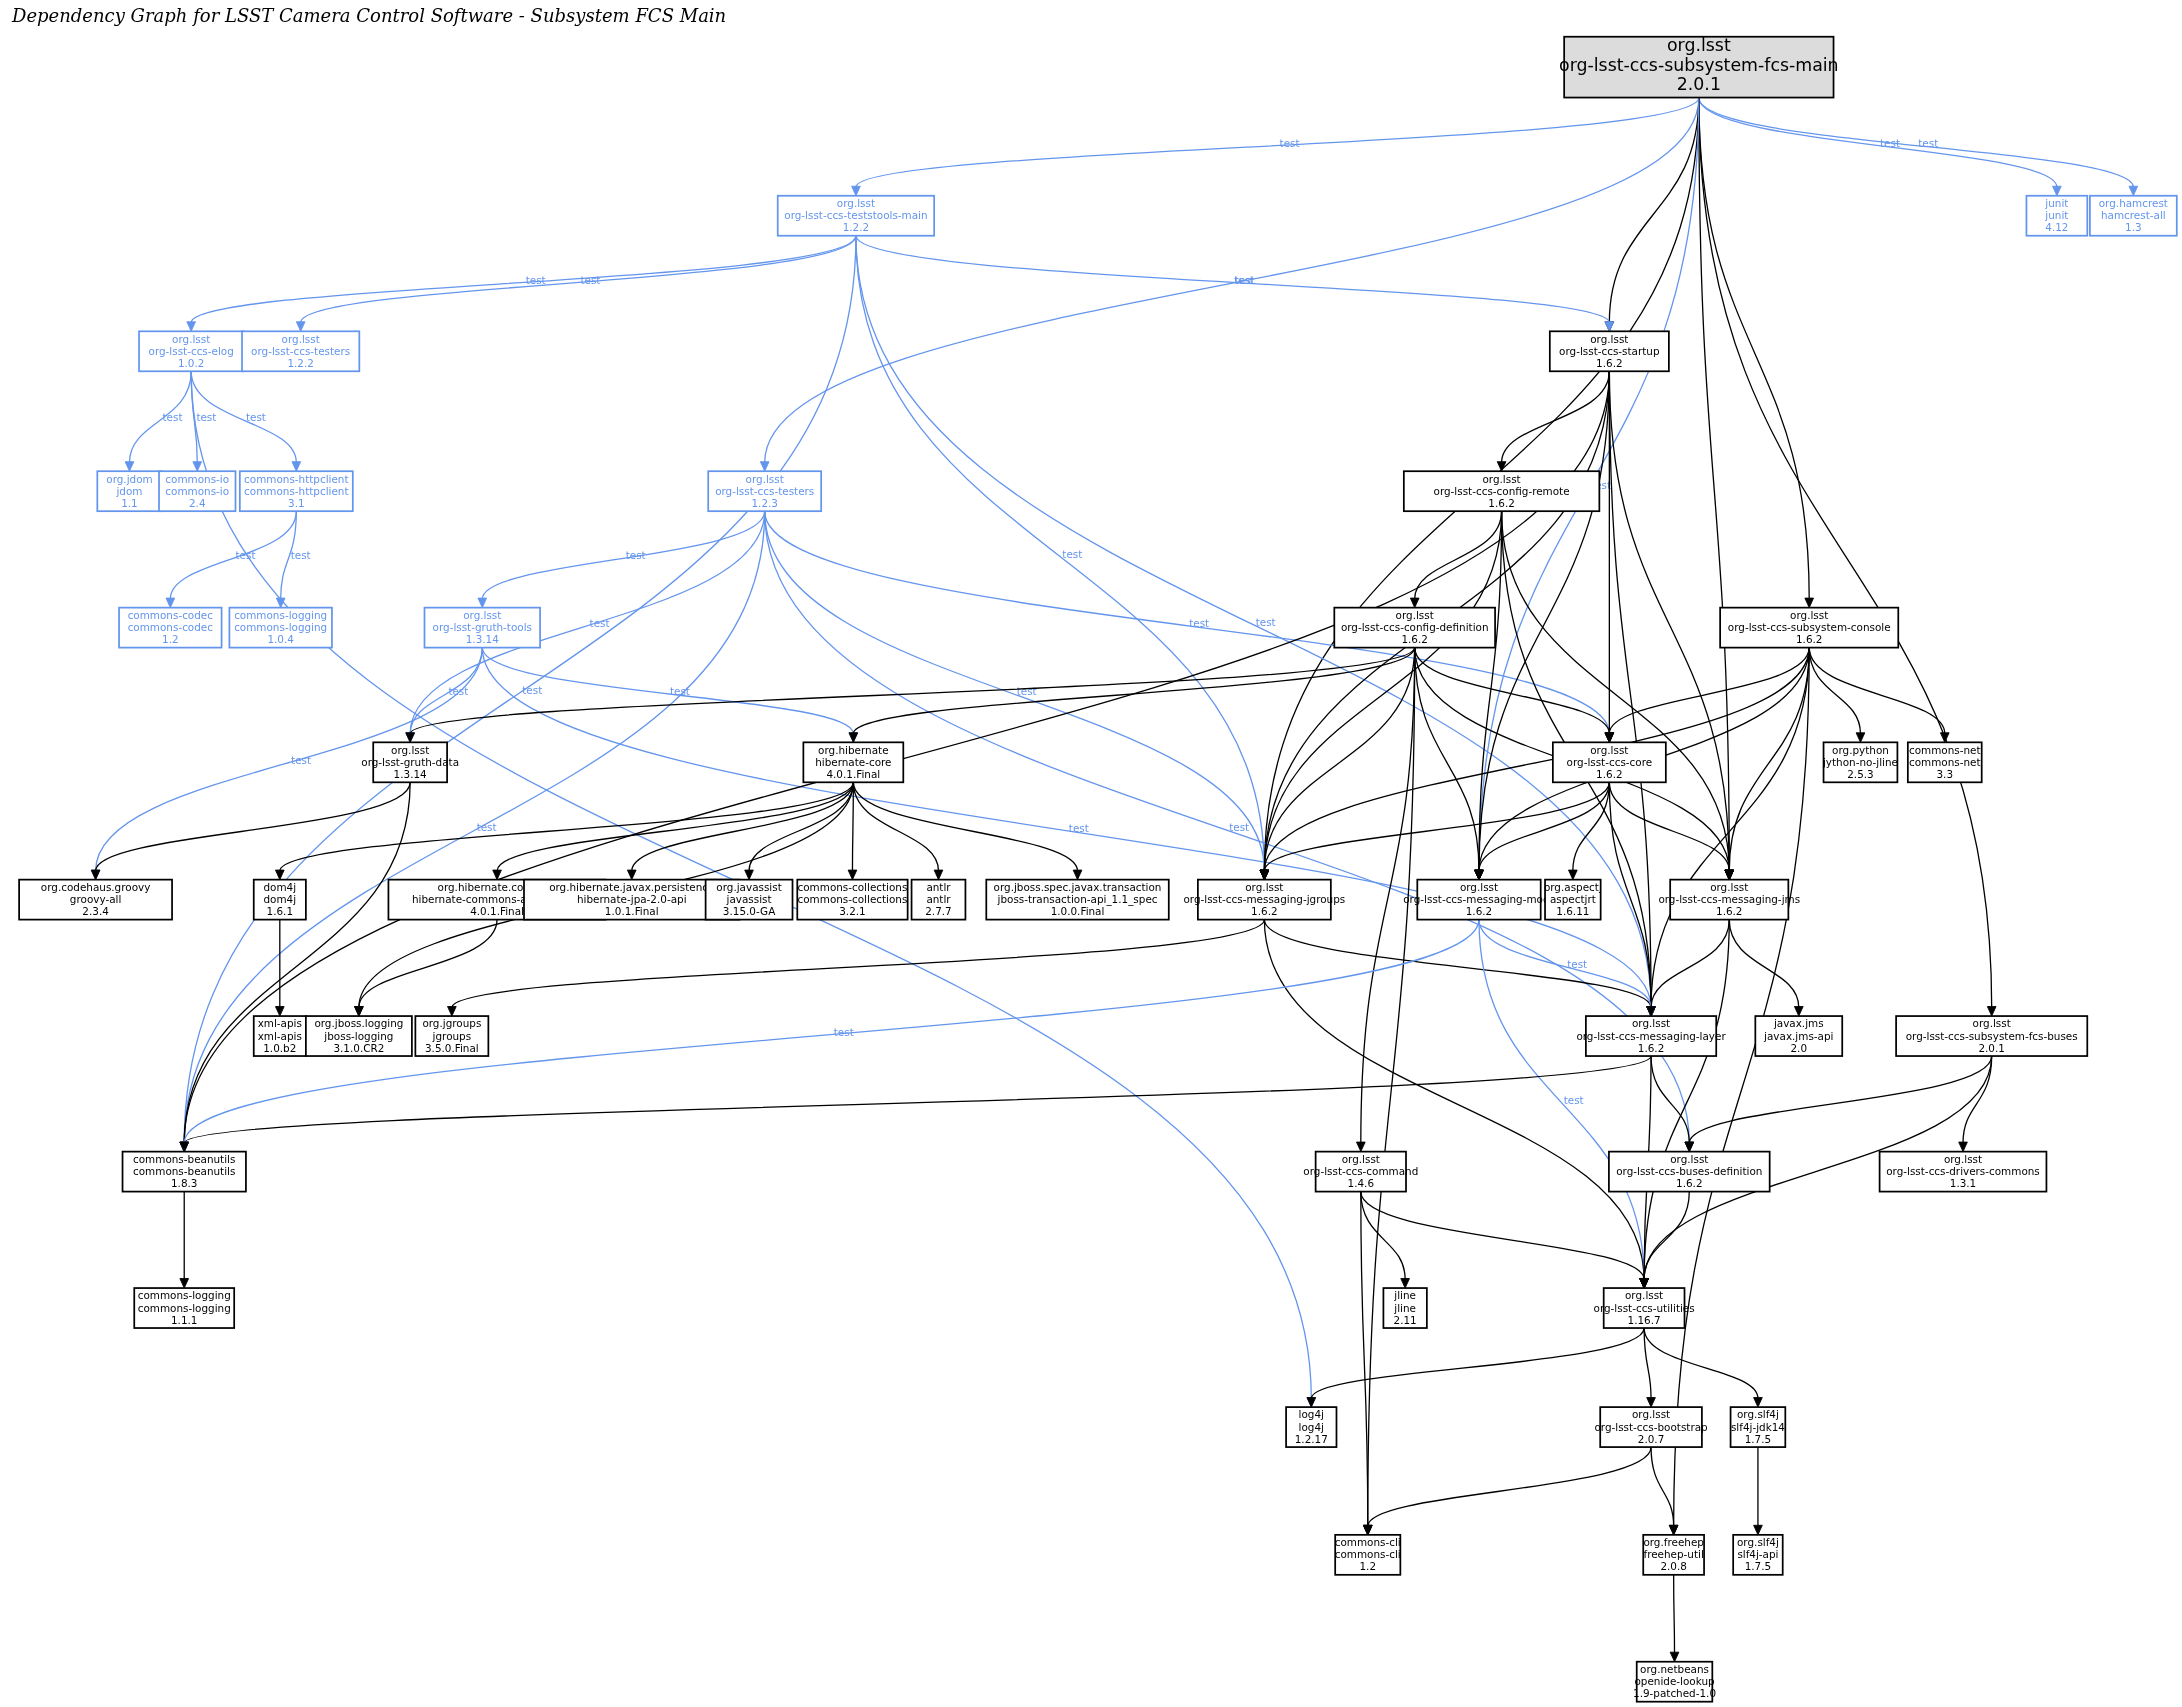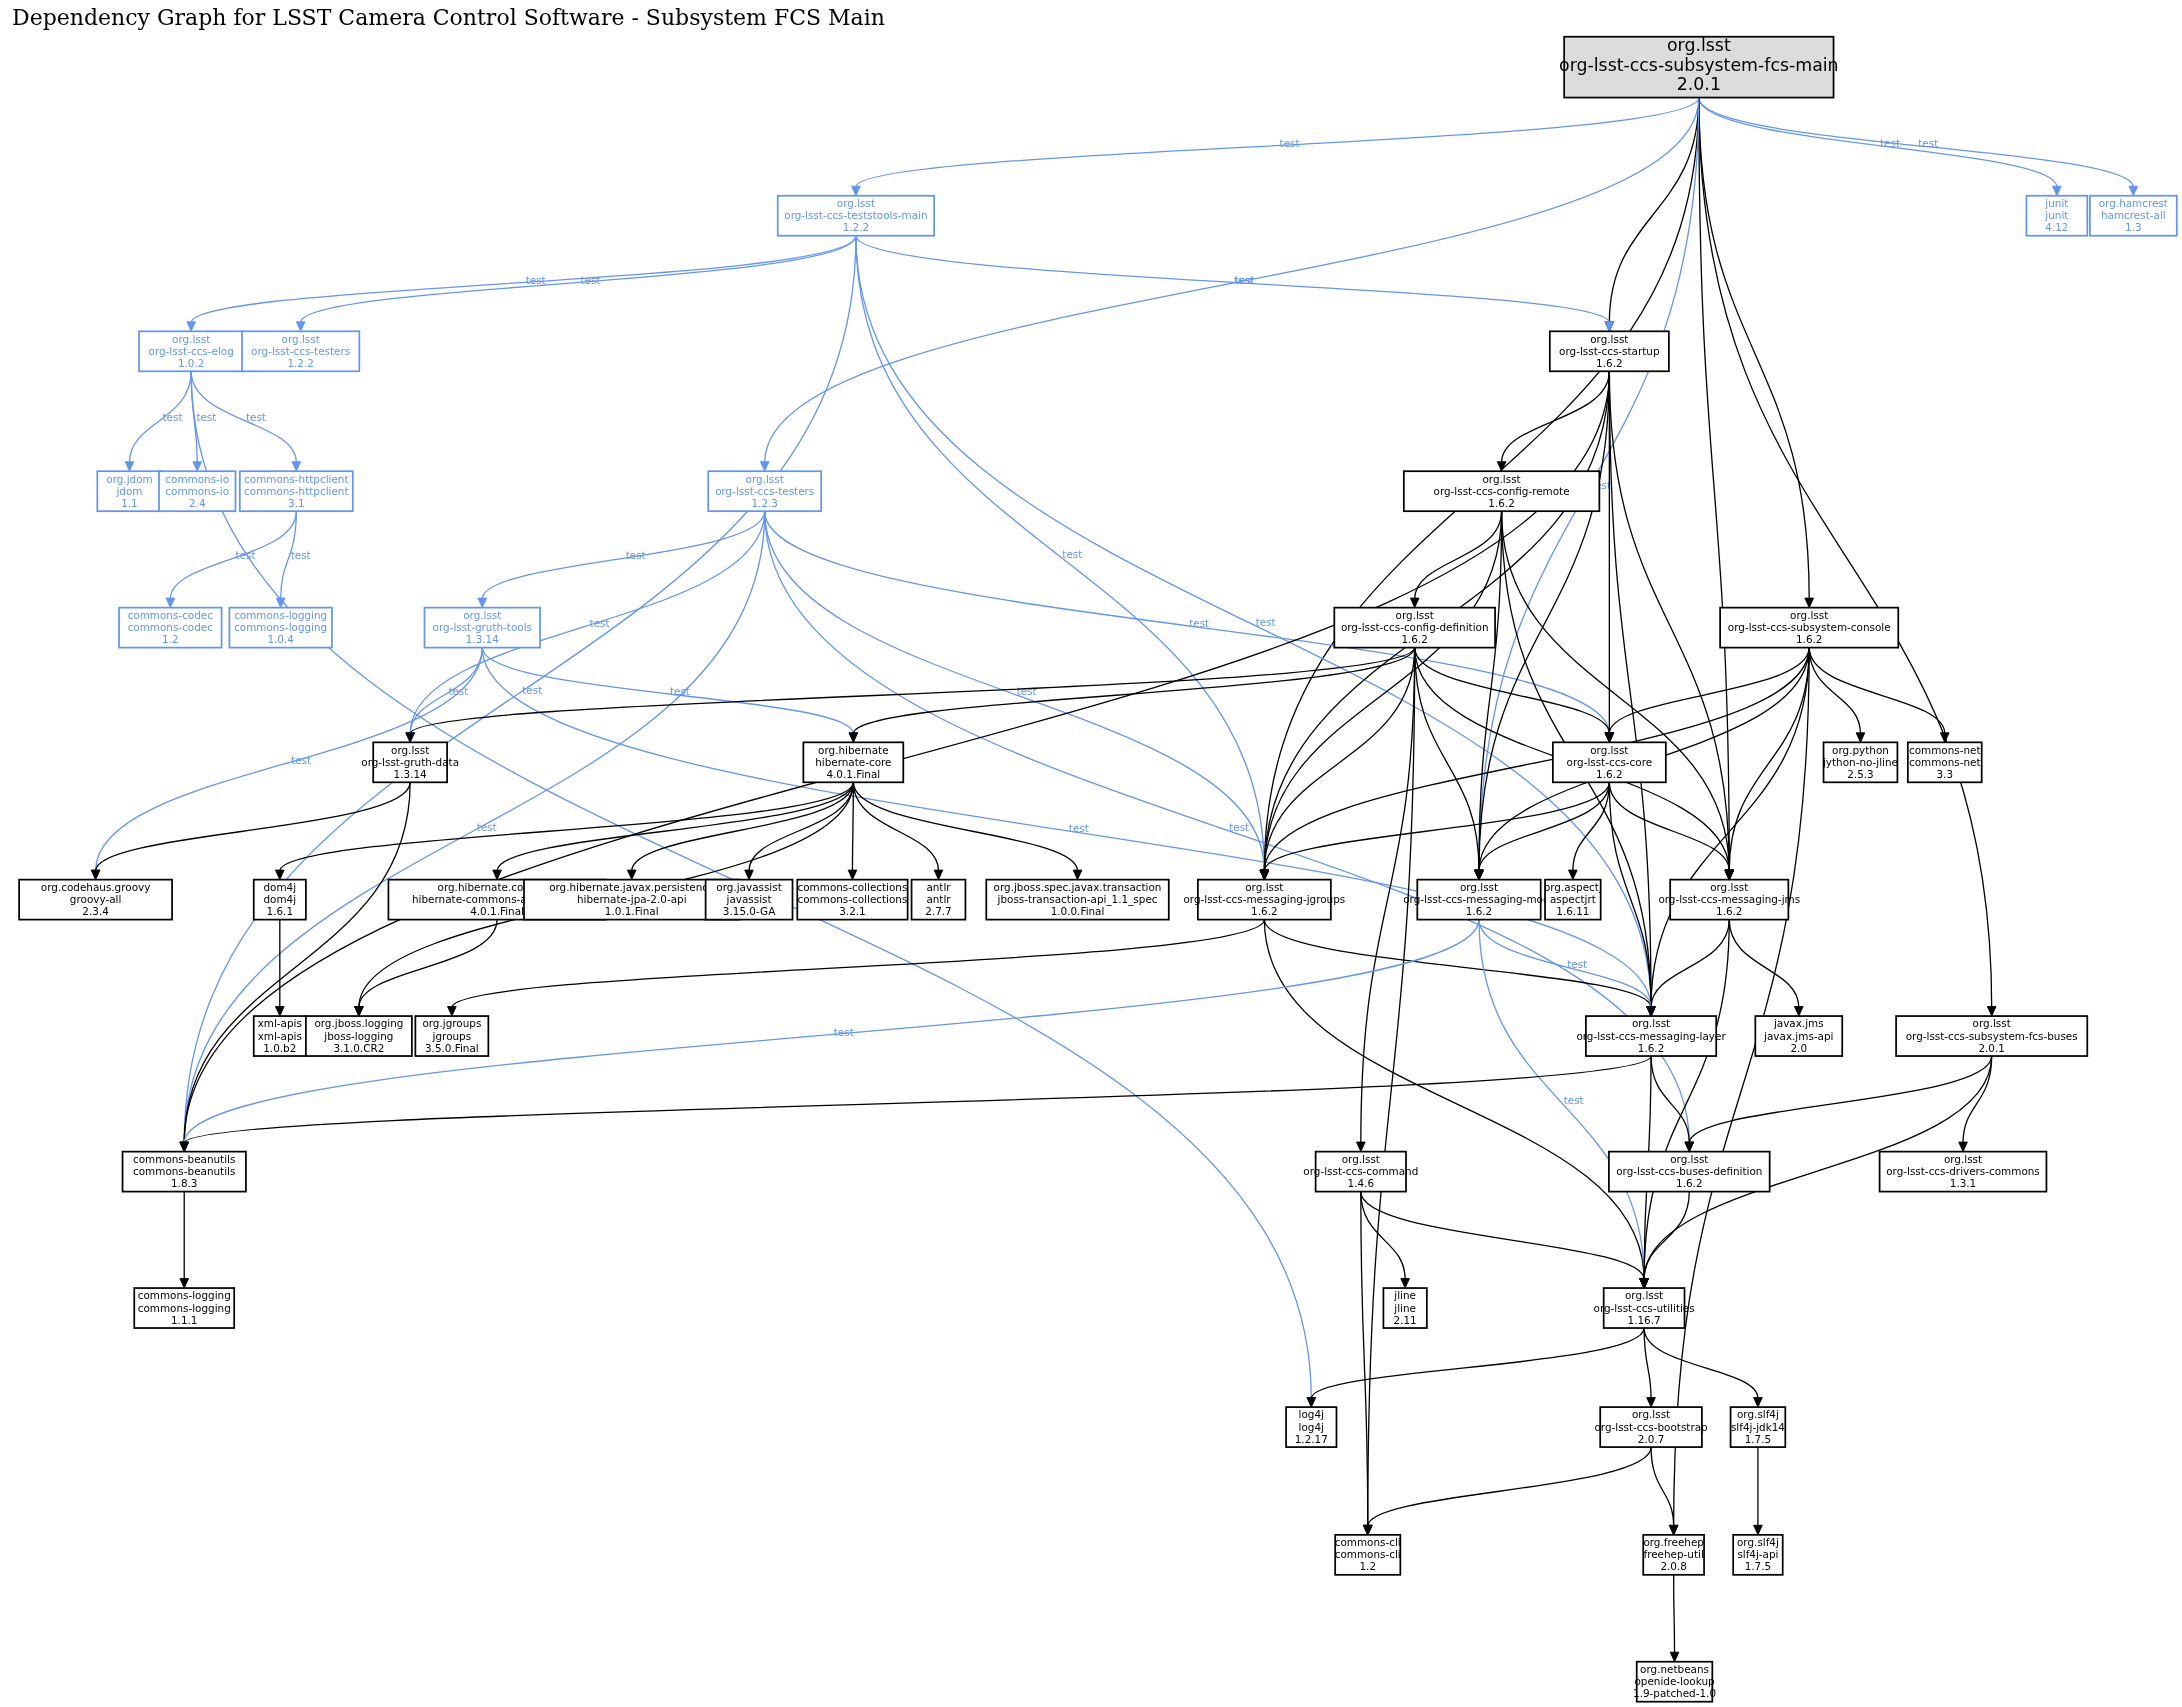--- a/index.html
+++ b/index.html
@@ -1,17 +1,17 @@
 <!DOCTYPE html>
 <html style="font-size:14px"><head>
 <meta charset="utf-8">
 <style>
   html, body { margin: 0; padding: 0; background: #ffffff; }
   body { width: 2182px; height: 1708px; position: relative; overflow: hidden; font-family: "DejaVu Sans", sans-serif; }
-  #title { position: absolute; left: 12px; top: 5.2px; font-family: "DejaVu Serif", serif; font-size: 22px; color: #000; white-space: nowrap; }
+  #title { position: absolute; left: 12px; top: 5.2px; font-family: "DejaVu Serif", serif; font-size: 18px; color: #000; white-space: nowrap; font-style: italic; }
   #graph { position: absolute; left: 0; top: 0; }
   .node rect { fill: #ffffff; stroke: #000000; stroke-width: 2; }
   .node.test rect { stroke: #6495ed; }
   .node.root rect { fill: #dcdcdc; }
   .node text { font-family: "DejaVu Sans", sans-serif; font-size: 12px; fill: #000; text-anchor: middle; }
   .node.test text { fill: #6495ed; }
   .node.root text { font-size: 20px; }
   .edge path { fill: none; stroke: #000; stroke-width: 1.5; }
   .edge.test path { stroke: #6495ed; }
   .edge polygon { fill: #000; stroke: #000; }

